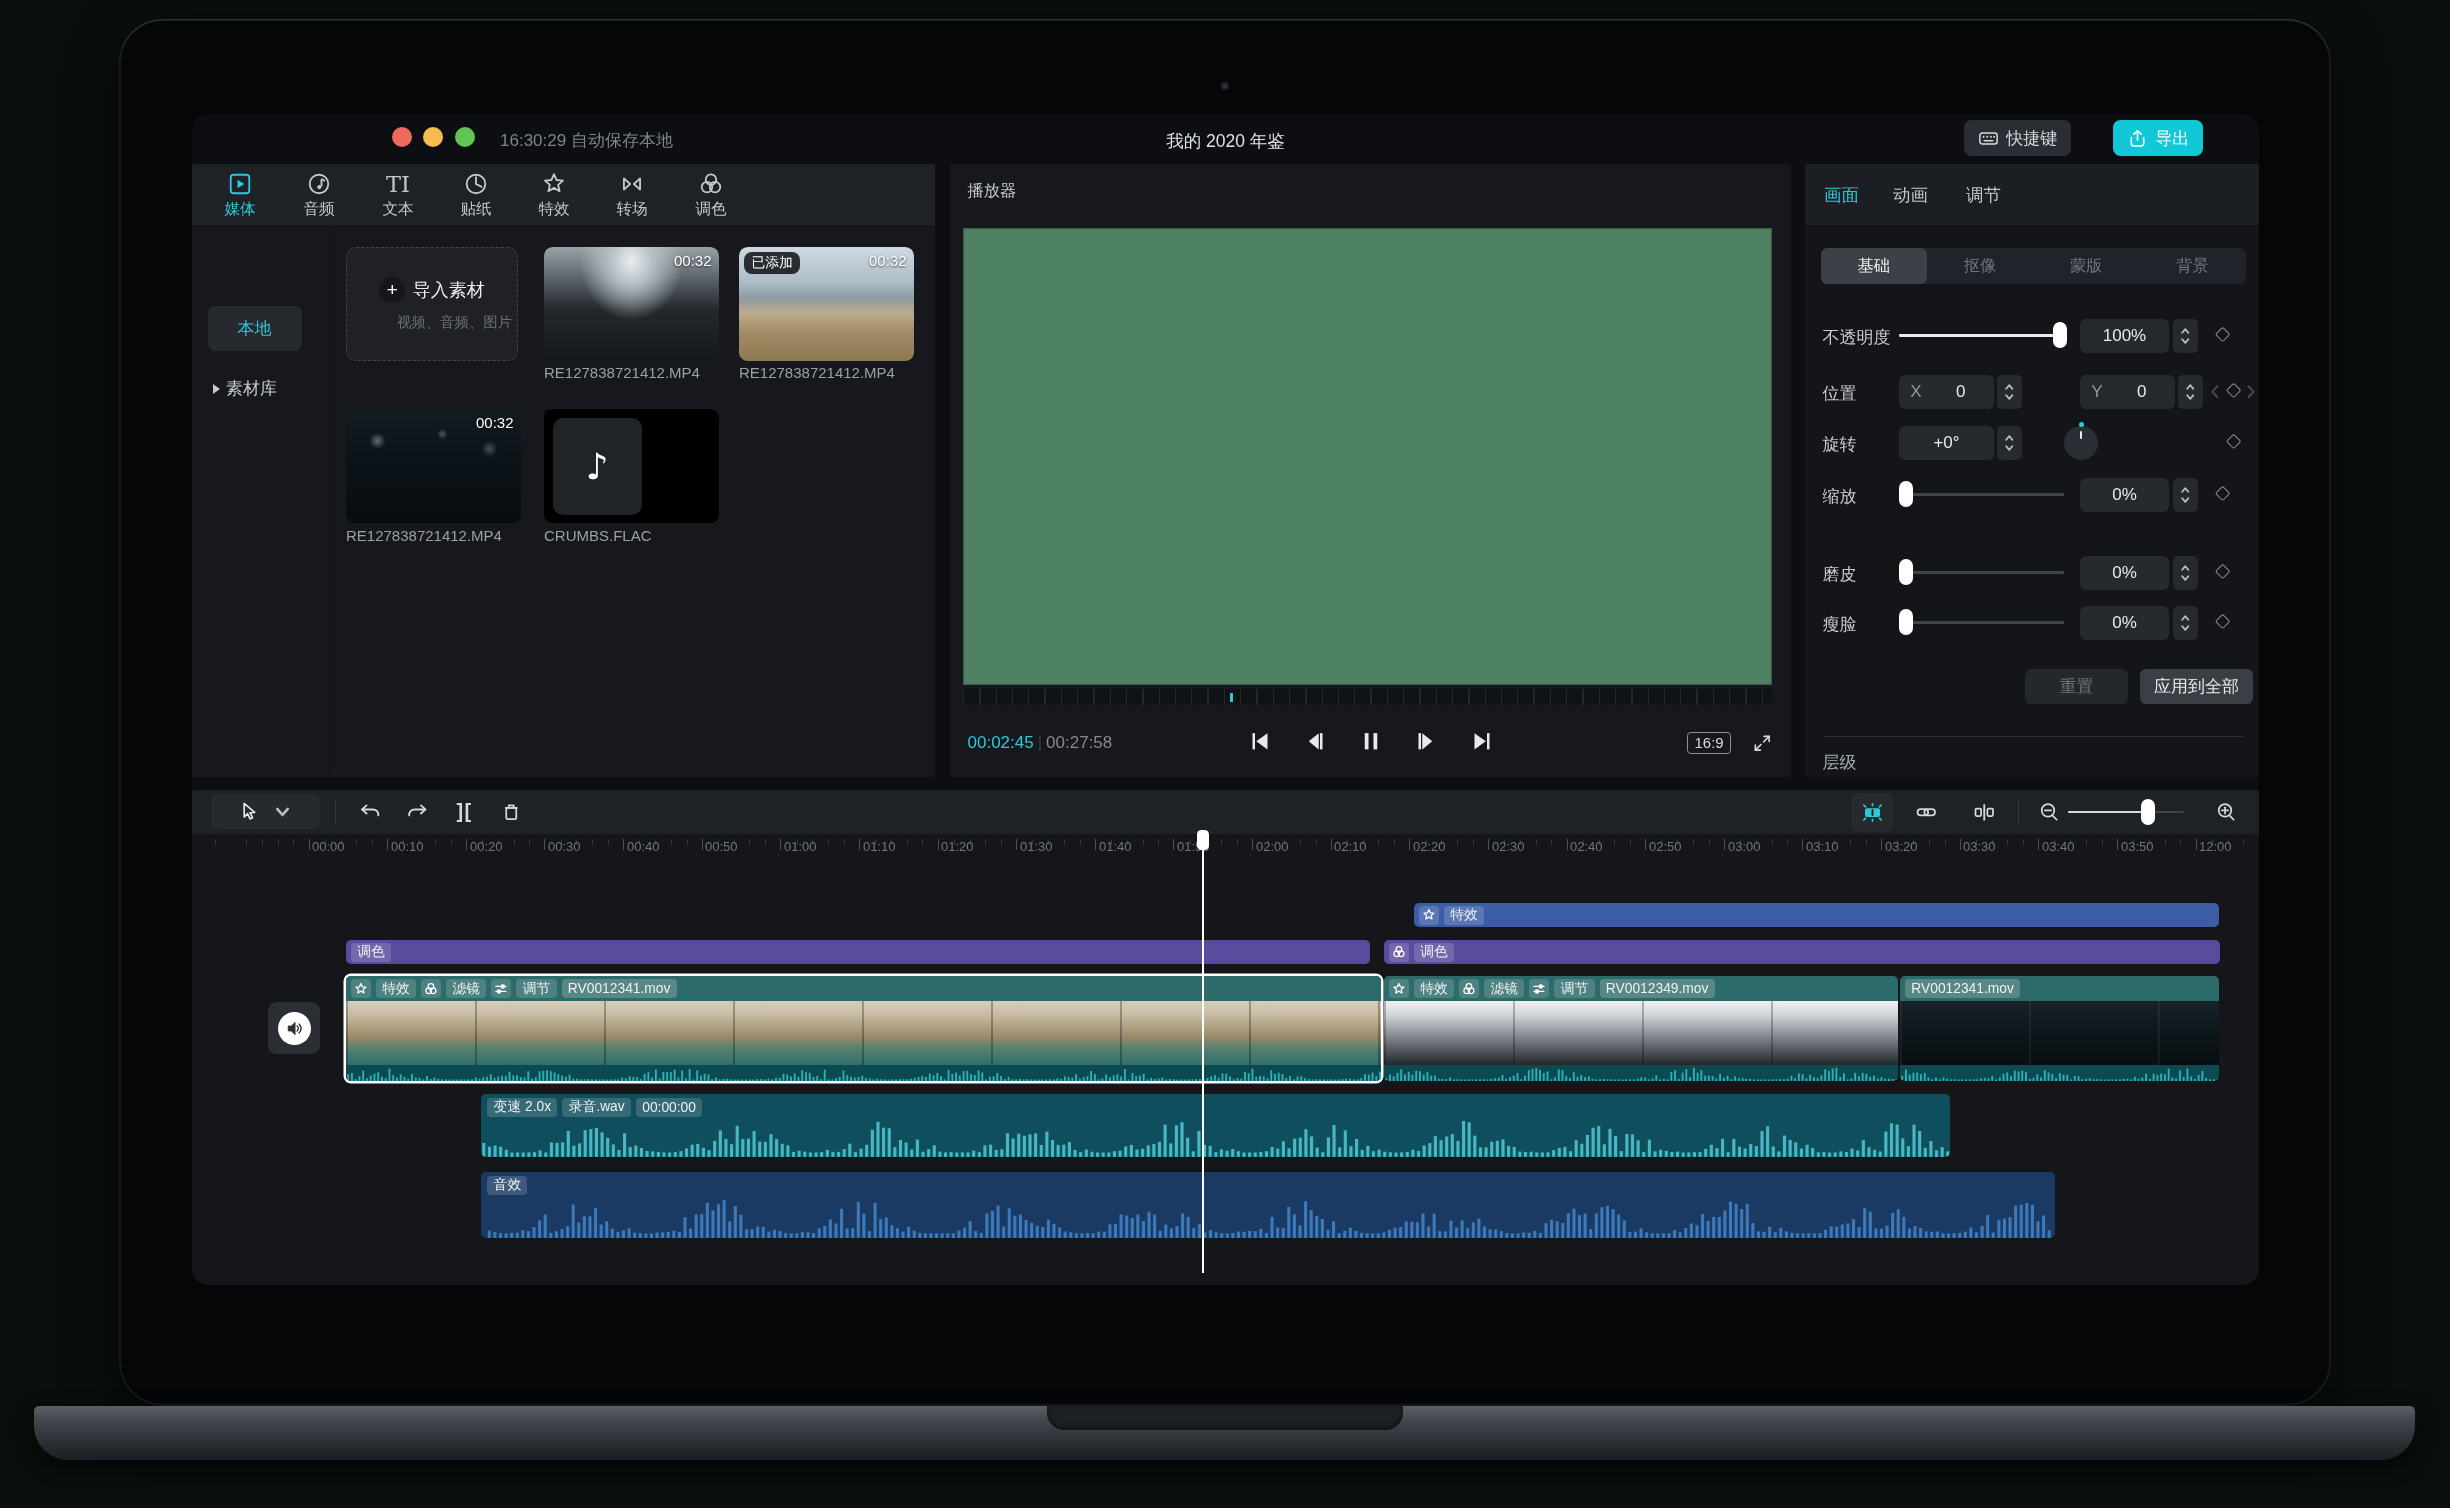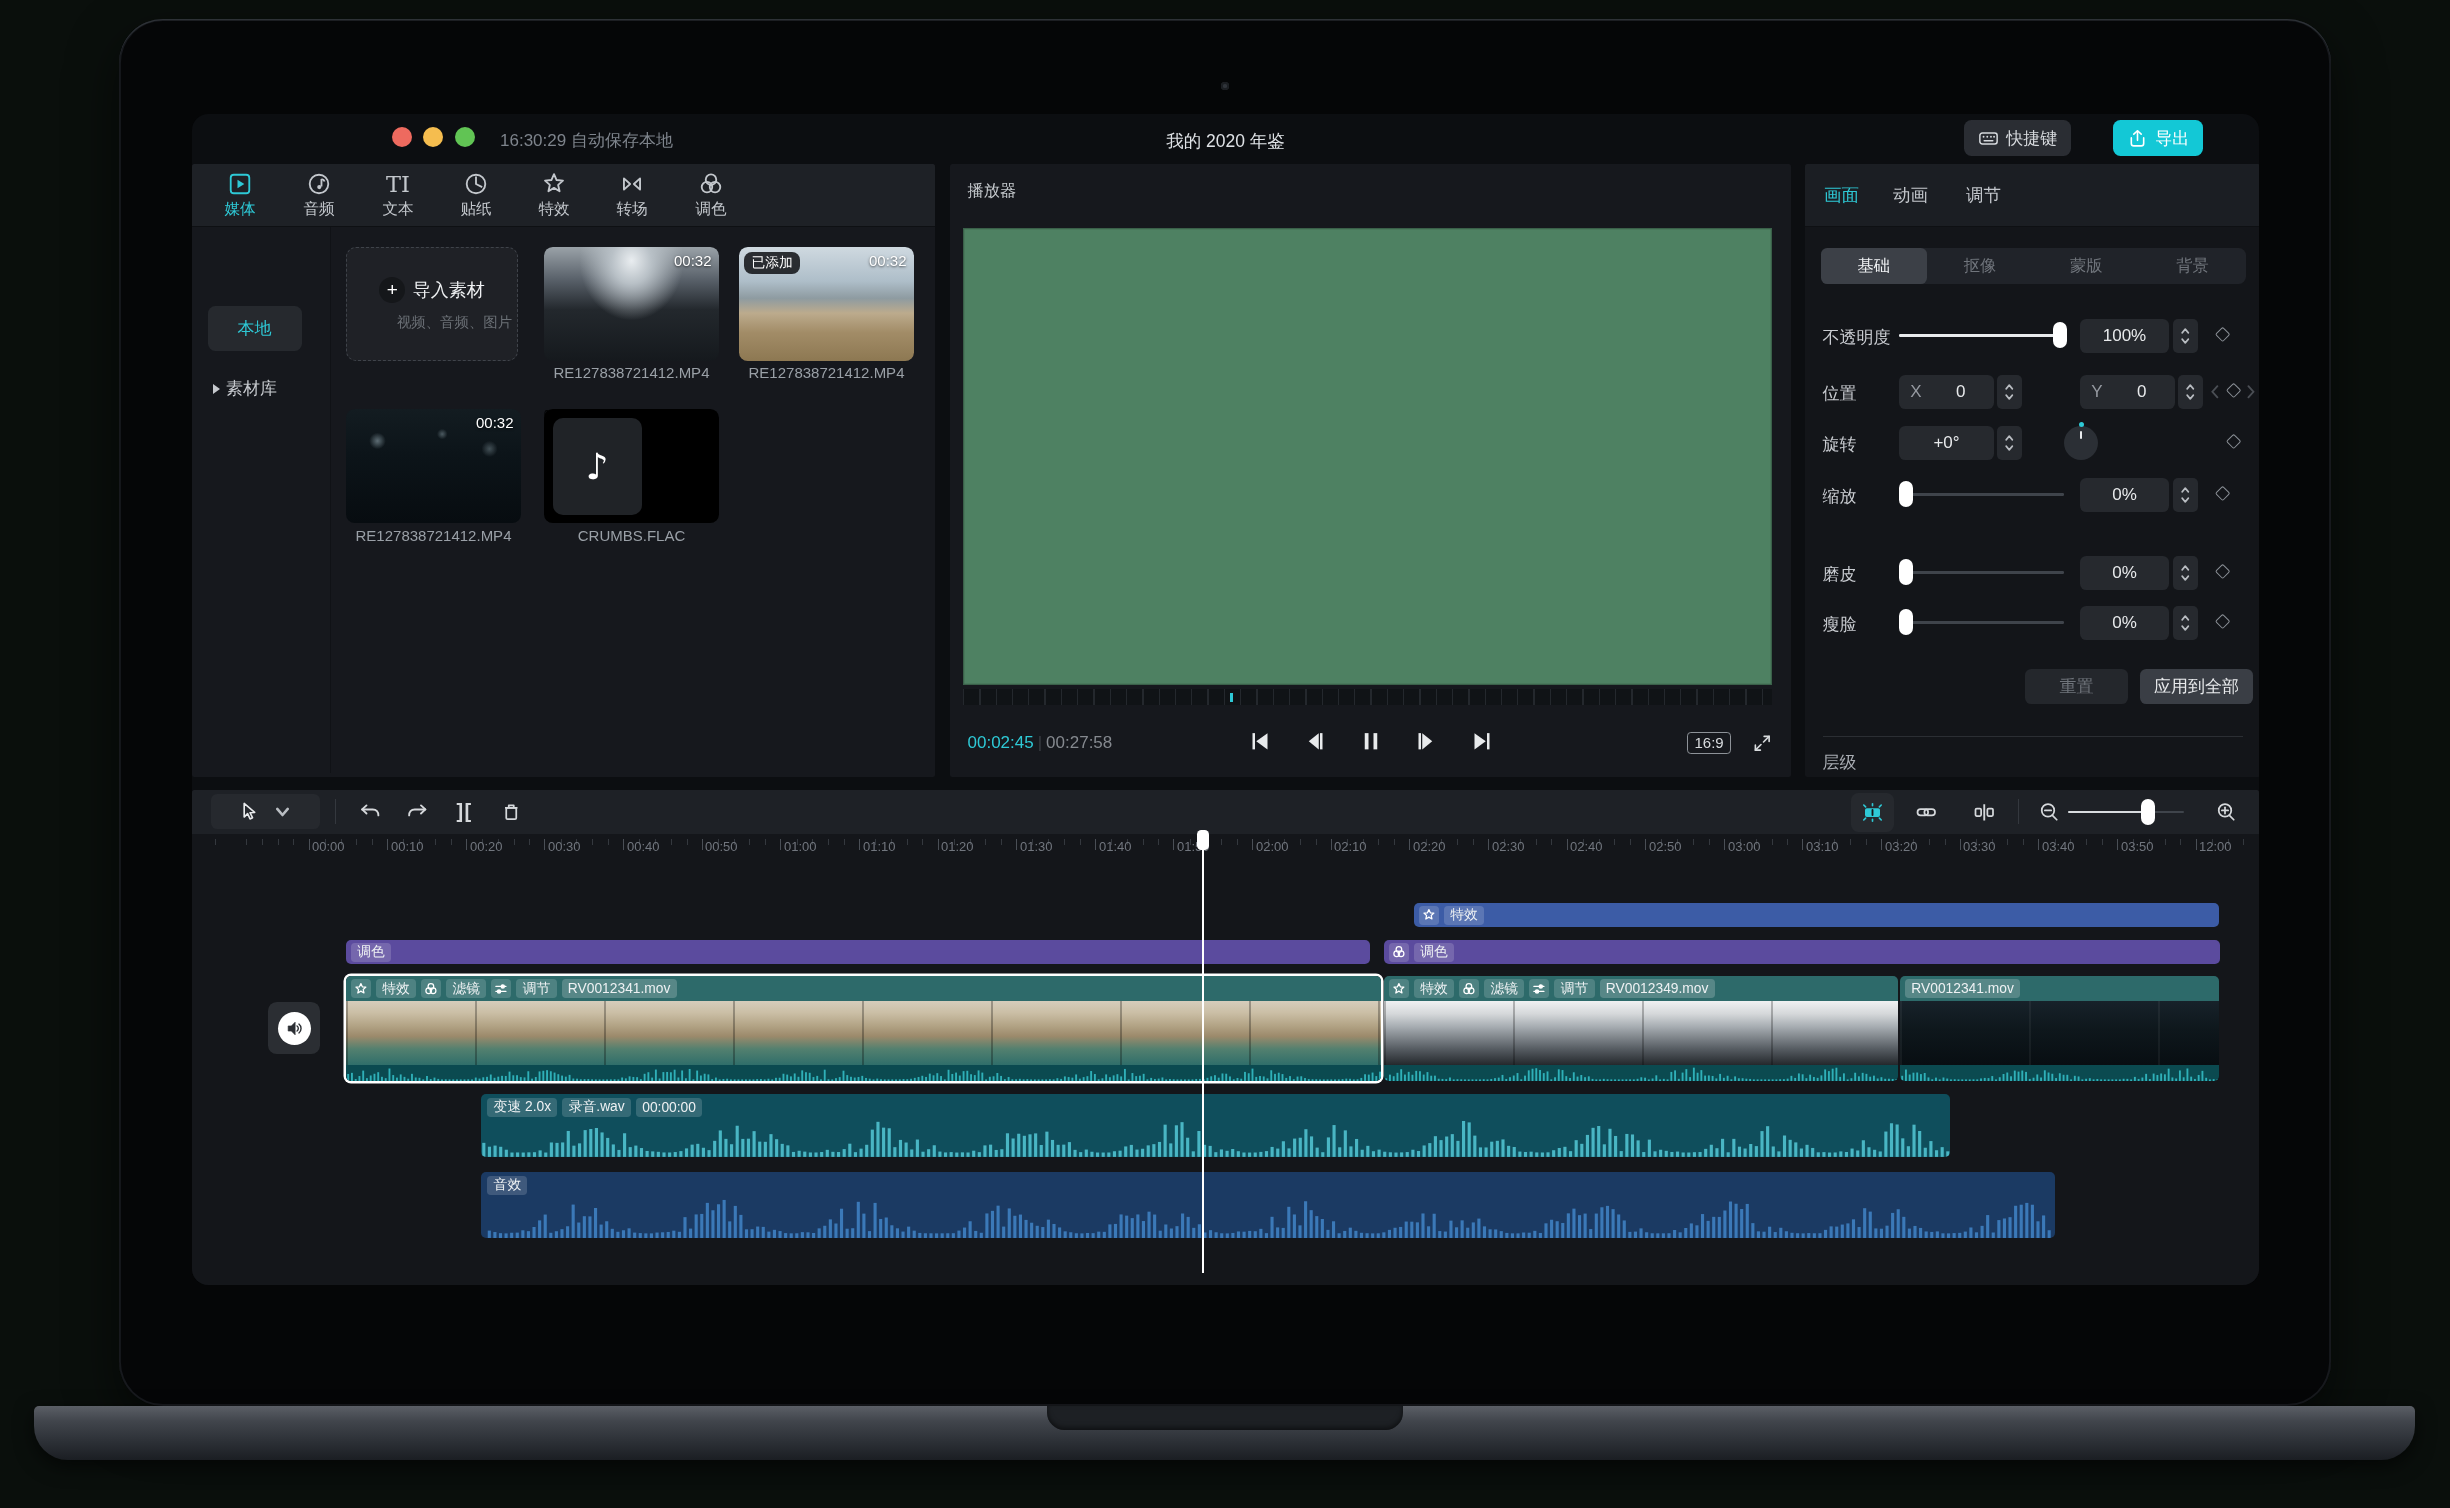--- a/index.html
+++ b/index.html
@@ -43,21 +43,21 @@
   .side-item.local { top:79px; background:#26292e; color:#2ec9d6; }
   .side-item.lib { top:139px; color:#c6c9ce; justify-content:flex-start; gap:6.3px; padding-left:5px; width:116px; }
   .tri-r { width:0; height:0; border-left:7.5px solid #c6c9ce; border-top:5px solid transparent; border-bottom:5px solid transparent; }
   .import-card { position:absolute; left:154px; top:83px; width:172px; height:114px; background:#1f2126; border:1.9px dashed #3f434a; border-radius:10px; display:flex; flex-direction:column; align-items:center; justify-content:center; gap:10px; }
   .import-main { display:flex; align-items:center; gap:7.5px; color:#eef0f2; font-size:18px; }
   .plus-circle { width:26px; height:26px; border-radius:50%; background:#15171a; color:#fff; font-size:19px; display:flex; align-items:center; justify-content:center; }
   .import-sub { font-size:14.4px; color:#6b7076;margin-left:45px; }
   .thumb { position:absolute; width:175px; height:114px; border-radius:8.8px; overflow:hidden; background:#000; }
   .thumb .dur { position:absolute; top:5px; right:7.5px; font-size:15px; color:#fff; text-shadow:0 1.3px 2.5px rgba(0,0,0,.7); }
   .thumb .added { position:absolute; top:5px; left:5px; background:rgba(15,17,20,.85); color:#fff; font-size:13.8px; padding:1.9px 7.5px; border-radius:8px; }
-  .mname { position:absolute; width:175px; font-size:15px; color:#9aa0a7; white-space:nowrap; overflow:hidden; text-overflow:ellipsis;text-align:center; }
+  .mname { position:absolute; width:175px; font-size:15px; color:#9aa0a7; white-space:nowrap; overflow:hidden; text-overflow:ellipsis; }
   .tn-gallery { background:radial-gradient(ellipse at 50% 12%, #e9edf0 0%, #b9c1c7 16%, rgba(0,0,0,0) 42%), linear-gradient(180deg,#9aa2a8 0%,#5a626b 28%,#23282d 55%,#15191d 100%); }
   .tn-sea { background:linear-gradient(180deg,#cfd9e0 0%,#aebec9 30%,#8e9ba1 45%,#bcab8d 58%,#a28c67 75%,#8d7852 100%); }
   .tn-garage { background:radial-gradient(circle at 18% 28%, rgba(190,215,225,.45) 0%, rgba(190,215,225,0) 5%), radial-gradient(circle at 55% 22%, rgba(190,215,225,.35) 0%, rgba(190,215,225,0) 4%), radial-gradient(circle at 82% 35%, rgba(190,215,225,.3) 0%, rgba(190,215,225,0) 5%), linear-gradient(180deg,#131c21 0%,#0c1419 40%,#070c10 100%); }
   .audio-item { position:absolute; width:175px; height:114px; border-radius:8.8px; background:#000; }
   .audio-item .asq { position:absolute; left:8.8px; top:8.8px; width:89px; height:97px; background:#202327; border-radius:10px; display:flex; align-items:center; justify-content:center; }
   .note-glyph { font-family:"DejaVu Sans",sans-serif; font-size:36px; color:#fff; }
 
   
   .p-player { left:758px; top:50px; width:841px; height:613px; }
   .player-header { position:absolute; left:17.5px; top:16.3px; font-size:16.3px; color:#c5c9cd; }

